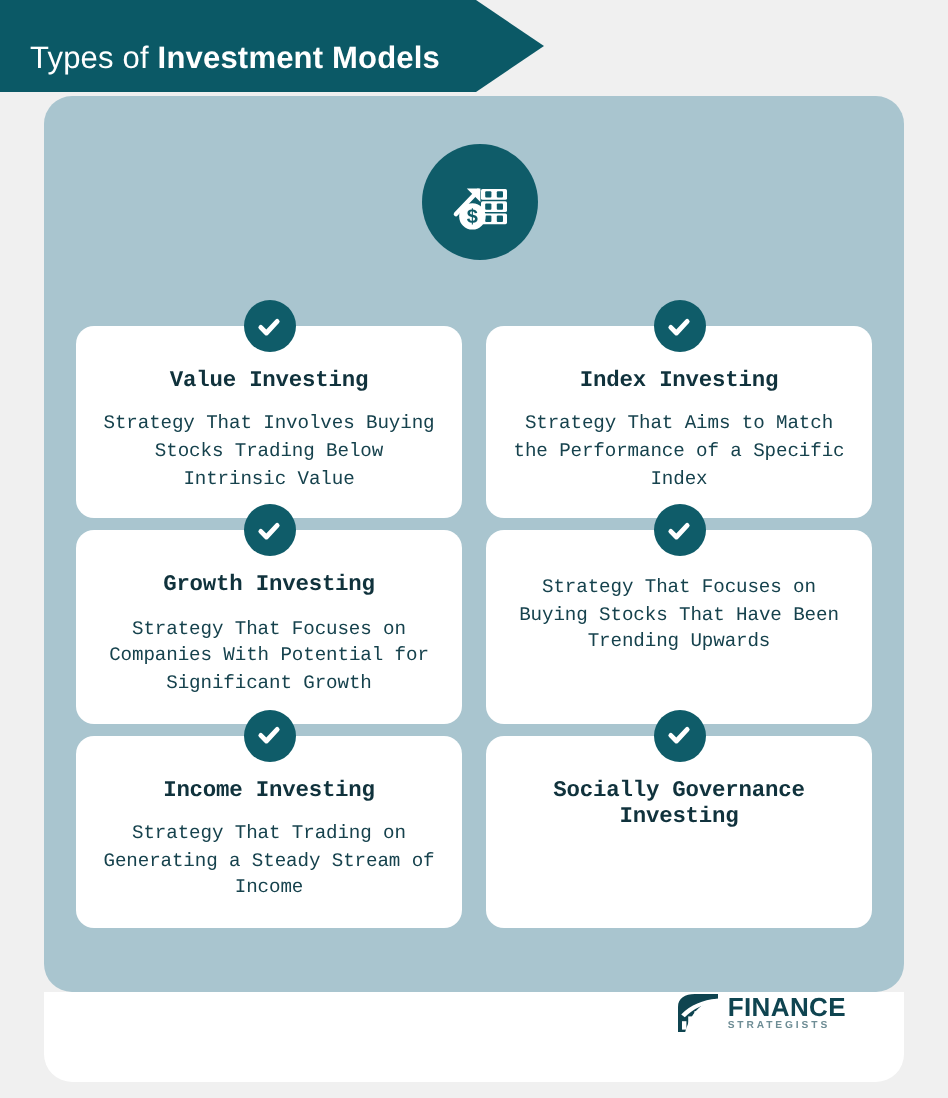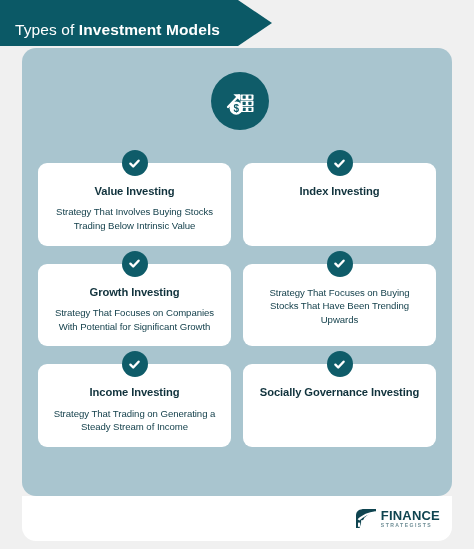--- a/index.html
+++ b/index.html
@@ -69,21 +69,22 @@
   }
 
   
   .grid {
     position: absolute;
     left: 38px;
     top: 163px;
     width: 398px;
     display: flex;
     flex-wrap: wrap;
-    gap: 18px 12px;
+    gap: 6px 12px;
+    font-family: Liberation Mono, monospace;
   }
   .card {
     position: relative;
     width: 193px;
     background: #ffffff;
     border-radius: 9px;
     box-sizing: border-box;
     padding: 22px 11px 13px;
     text-align: center;
     min-height: 75px;
@@ -124,23 +125,23 @@
   .footer {
     position: absolute;
     left: 22px;
     top: 496px;
     width: 430px;
     height: 45px;
     background: #ffffff;
     border-bottom-left-radius: 14px;
     border-bottom-right-radius: 14px;
     display: flex;
-    align-items: center;
+    align-items: flex-start;
     justify-content: flex-end;
-    padding-right: 12px;
+    padding-right: 29px;
     box-sizing: border-box;
   }
   .logo {
     display: flex;
     align-items: center;
     gap: 4px;
   }
   .logo-mark { display: block; }
   .logo-text {
     display: flex;
@@ -205,20 +206,21 @@
     <p class="card-body">Strategy That Involves Buying Stocks Trading Below Intrinsic Value</p>
   </div>
 
   <div class="card">
     <div class="badge">
       <svg width="15" height="15" viewBox="0 0 15 15" aria-hidden="true">
           <path d="M3.4 7.7 L6.2 10.5 L11.6 4.7" stroke="#ffffff" stroke-width="2.4" fill="none" stroke-linecap="round" stroke-linejoin="round"></path>
         </svg>
     </div>
     <p class="card-title">Index Investing</p>
+    <p class="card-body">Strategy That Aims to Match the Performance of a Specific Index</p>
   </div>
 
   <div class="card">
     <div class="badge">
       <svg width="15" height="15" viewBox="0 0 15 15" aria-hidden="true">
           <path d="M3.4 7.7 L6.2 10.5 L11.6 4.7" stroke="#ffffff" stroke-width="2.4" fill="none" stroke-linecap="round" stroke-linejoin="round"></path>
         </svg>
     </div>
     <p class="card-title">Growth Investing</p>
     <p class="card-body">Strategy That Focuses on Companies With Potential for Significant Growth</p>

